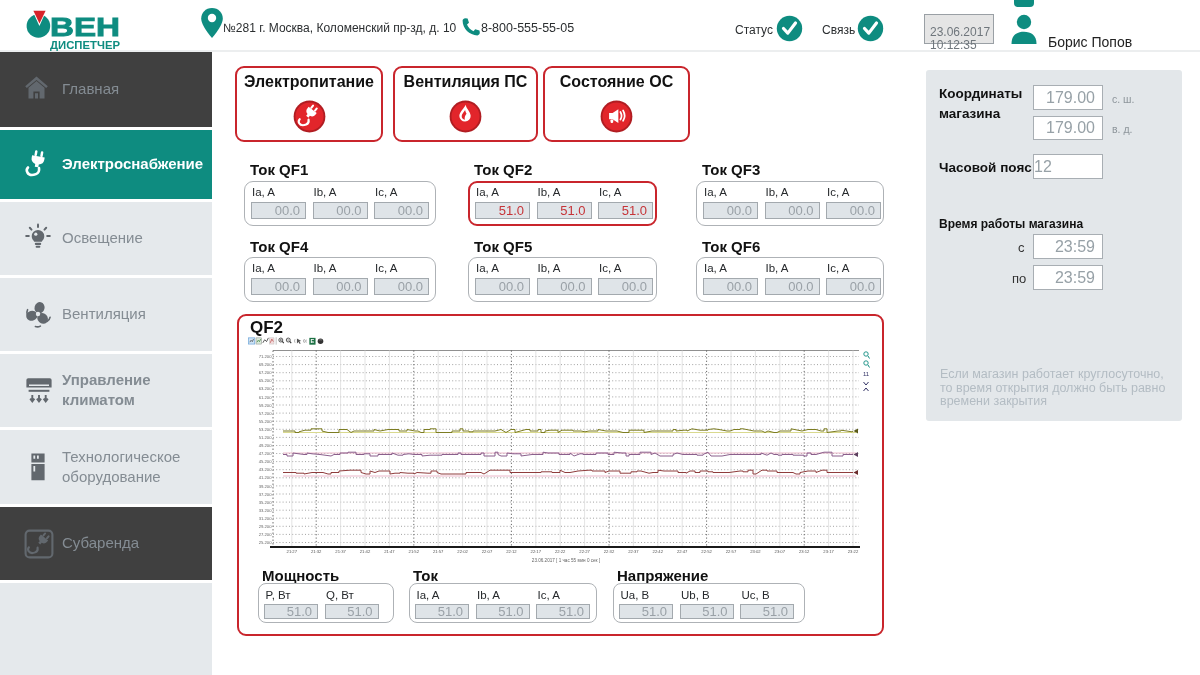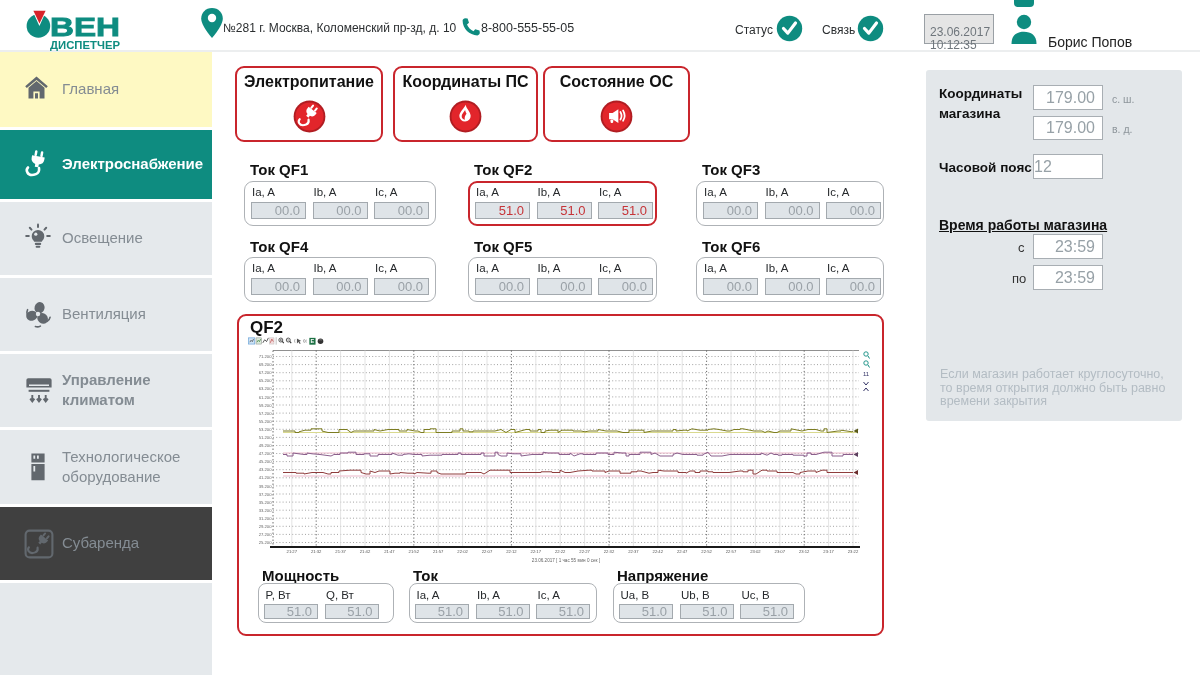--- a/index.html
+++ b/index.html
@@ -39,21 +39,21 @@
     <path d="M7.5 13.5 l4.3 4.6 L19.5 8" stroke="#fff" stroke-width="3.2" fill="none" stroke-linecap="round" stroke-linejoin="round"></path>
   </svg>
 <div class="abs" style="left:924px;top:14px;width:70px;height:30px;background:#e5e5e5;border:1.5px solid #9AA0A5;
  font-size:12px;color:#6F767C;line-height:13px;padding:11px 0 0 5px;">23.06.2017<br>10:12:35</div>
 <div class="abs" style="left:1014px;top:0;width:20px;height:7px;background:#0E8C80;border-radius:0 0 4px 4px;"></div>
 <svg class="abs" style="left:1009px;top:13px;" width="30" height="31" viewBox="0 0 30 31">
 <circle cx="15" cy="9" r="7.2" fill="#0E8C80"></circle>
 <path d="M2.5 31 c0 -9 5.5 -12.2 12.5 -12.2 s12.5 3.2 12.5 12.2 z" fill="#0E8C80"></path>
 </svg>
 <div class="abs" style="left:1048px;top:22px;font-size:14px;color:#222;margin-top:12px;">Борис Попов</div>
-<div class="abs" style="left:0;top:52.0px;width:212px;height:74.5px;background:#fef9c3;">
+<div class="abs" style="left:0;top:52.0px;width:212px;height:74.5px;background:#404040;">
 <div class="abs" style="left:23px;top:22.2px;"><svg width="27" height="27" viewBox="0 0 27 27">
         <g fill="#62686E">
           <path d="M2.2 12.2 L13.5 2.6 L24.8 12.2 L23.2 14.1 L13.5 5.9 L3.8 14.1 z"></path>
           <path d="M5.5 13.8 L13.5 7 L21.5 13.8 V24.5 H16.6 V17.6 H10.4 V24.5 H5.5 z M12 19.2 v5.3 h3 v-5.3 z"></path>
         </g>
       </svg></div>
 <div class="abs" style="left:62px;top:50%;transform:translateY(-50%);font-size:15px;color:#848C93;font-weight:normal;line-height:20px;">Главная</div>
 </div>
 <div class="abs" style="left:0;top:129.5px;width:212px;height:69.0px;background:#0E8C80;">
 <div class="abs" style="left:23px;top:19.5px;"><svg width="30" height="30" viewBox="0 0 30 30">
@@ -145,21 +145,21 @@
       <g fill="#fff" transform="translate(4.8,3.6) scale(0.78)">
         <g transform="rotate(38 17 10)">
           <rect x="12.4" y="1.6" width="2.5" height="6.0" rx="1.2"></rect>
           <rect x="18.3" y="1.6" width="2.5" height="6.0" rx="1.2"></rect>
           <path d="M10.2 7.4 h12.8 v2.6 a6.4 5.6 0 0 1 -4.6 5.4 v2.8 h-3.6 v-2.8 a6.4 5.6 0 0 1 -4.6 -5.4 z"></path>
         </g>
         <path d="M13.2 19.8 q0.8 4.6 -3.0 6.1 q-6.2 2.4 -8.6 -1.6 q-1.6 -3 0.6 -5.0" stroke="#fff" stroke-width="2.7" fill="none" stroke-linecap="round"></path>
       </g>
     </svg></div>
 <div class="abs" style="left:393px;top:66px;width:145px;height:76px;border:2px solid #C9252C;border-radius:9px;background:#fff;"></div>
-<div class="abs" style="left:393px;top:73px;width:145px;text-align:center;font-weight:bold;font-size:16px;color:#111;">Координаты ПС</div>
+<div class="abs" style="left:393px;top:73px;width:145px;text-align:center;font-weight:bold;font-size:16px;color:#111;">Вентиляция ПС</div>
 <div class="abs" style="left:449.0px;top:100px;"><svg width="33" height="33" viewBox="0 0 32 32">
       <circle cx="16" cy="16" r="15.4" fill="#B01D22"></circle>
       <circle cx="16" cy="16" r="13.6" fill="#E2252B"></circle>
       <g>
         <path d="M16.1 4.6 c0.6 3.4 4.6 6.8 4.9 10.6 a5.5 5.5 0 0 1 -11.0 0.4 C9.9 11.8 14.7 8.2 16.1 4.6 z" fill="#fff"></path>
         <path d="M15.6 9.6 c-1.1 2.1 -3.2 3.7 -3.3 6.0 a3.6 3.6 0 0 0 3.2 3.6 c-0.9 -2.3 0.3 -4.2 1.5 -5.9 c-0.6 -1.2 -1.1 -2.4 -1.4 -3.7 z" fill="#E2252B"></path>
       </g>
     </svg></div>
 <div class="abs" style="left:543px;top:66px;width:147px;height:76px;border:2px solid #C9252C;border-radius:9px;background:#fff;"></div>
 <div class="abs" style="left:543px;top:73px;width:147px;text-align:center;font-weight:bold;font-size:16px;color:#111;">Состояние ОС</div>
@@ -389,17 +389,17 @@
 <div class="lbl" style="left:741.5px;top:588.5px;">Uc, B</div>
 <div class="vbox" style="left:740.0px;top:603.5px;width:54px;height:15.5px;line-height:13.5px;">51.0</div>
 <div class="abs" style="left:926px;top:70px;width:256px;height:351px;background:#E3E7EA;border-radius:3px;"></div>
 <div class="abs" style="left:939px;top:84px;width:95px;font-weight:bold;font-size:13.5px;color:#111;line-height:20px;">Координаты магазина</div>
 <div class="abs" style="left:1033.0px;top:85.0px;width:70.0px;height:25.0px;background:#fff;border:1px solid #A8AEB3;font-size:16px;color:#97A1A7;text-align:right;padding-right:7px;line-height:23.0px;">179.00</div>
 <div class="abs" style="left:1112px;top:93px;font-size:10.5px;color:#8D959B;">с. ш.</div>
 <div class="abs" style="left:1033.0px;top:116.0px;width:70.0px;height:24.0px;background:#fff;border:1px solid #A8AEB3;font-size:16px;color:#97A1A7;text-align:right;padding-right:7px;line-height:22.0px;">179.00</div>
 <div class="abs" style="left:1112px;top:123px;font-size:10.5px;color:#8D959B;">в. д.</div>
 <div class="abs" style="left:939px;top:160px;font-weight:bold;font-size:13.5px;color:#111;">Часовой пояс</div>
 <div class="abs" style="left:1033.0px;top:154.0px;width:70.0px;height:25.0px;background:#fff;border:1px solid #A8AEB3;font-size:16px;color:#97A1A7;text-align:left;padding-right:7px;line-height:23.0px;">12</div>
-<div class="abs" style="left:939px;top:217px;font-weight:bold;font-size:14px;color:#111;text-decoration:underline;">Время работы магазина</div>
+<div class="abs" style="left:939px;top:217px;font-weight:bold;font-size:12px;color:#111;">Время работы магазина</div>
 <div class="abs" style="left:1018px;top:240px;font-size:13px;color:#333;">с</div>
 <div class="abs" style="left:1033.0px;top:234.0px;width:70.0px;height:25.0px;background:#fff;border:1px solid #A8AEB3;font-size:16px;color:#97A1A7;text-align:right;padding-right:7px;line-height:23.0px;">23:59</div>
 <div class="abs" style="left:1012px;top:271px;font-size:13px;color:#333;">по</div>
 <div class="abs" style="left:1033.0px;top:265.0px;width:70.0px;height:25.0px;background:#fff;border:1px solid #A8AEB3;font-size:16px;color:#97A1A7;text-align:right;padding-right:7px;line-height:23.0px;">23:59</div>
 <div class="abs" style="left:940px;top:368px;width:230px;font-size:12.5px;color:#B3BCC3;line-height:13.5px;">Если магазин работает круглосуточно, то время открытия должно быть равно времени закрытия</div>
 </body></html>

